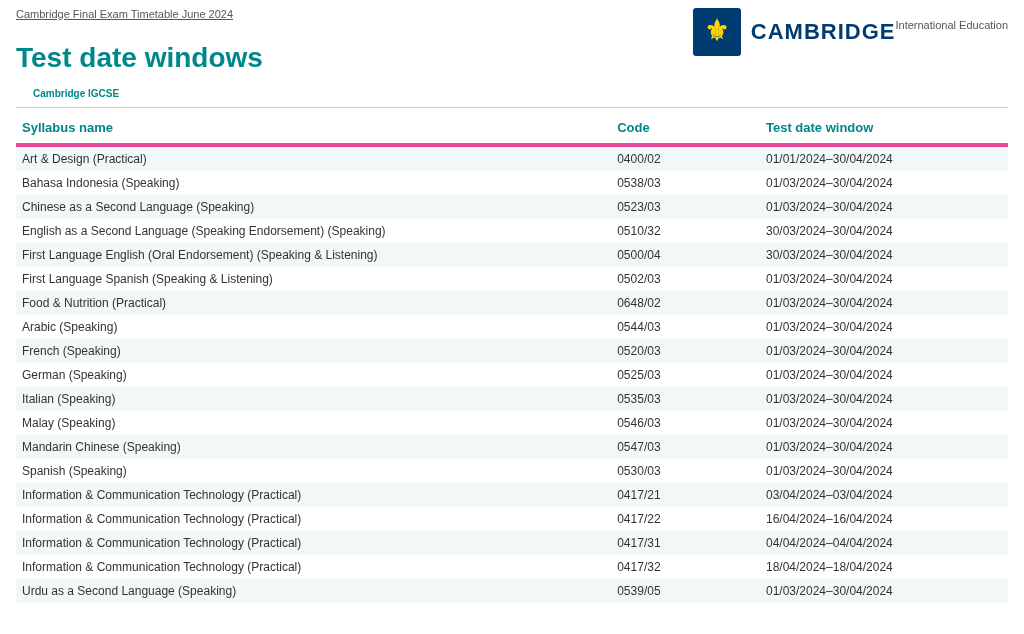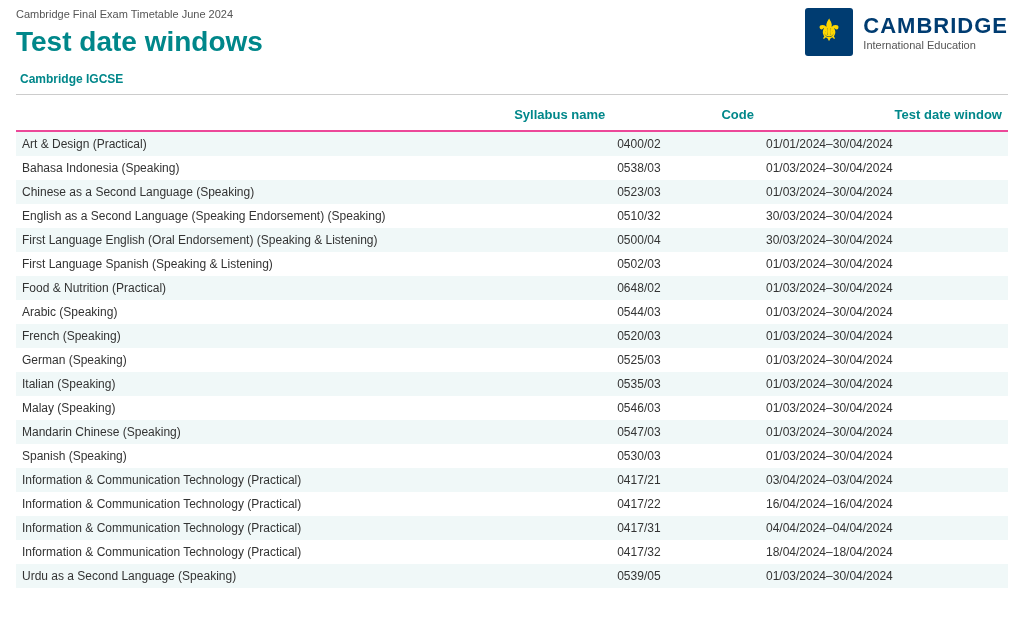--- a/index.html
+++ b/index.html
@@ -22,78 +22,78 @@
       justify-content: space-between;
       align-items: flex-start;
     }
     .top-bar-left {
       display: flex;
       flex-direction: column;
     }
     .top-bar-subtitle {
       font-size: 11px;
       color: #555;
-      margin-bottom: 4px;
+      margin-bottom: 20px;
+      text-decoration: underline;
     }
     .page-title {
       font-size: 28px;
       color: #00878A;
       font-weight: bold;
       margin-top: 2px;
     }
     .logo-area {
       display: flex;
       align-items: center;
       gap: 10px;
     }
     .logo-crest {
       width: 48px;
       height: 48px;
     }
     .logo-text {
       display: flex;
-      flex-direction: column;
       align-items: flex-start;
     }
     .logo-cambridge {
       font-size: 22px;
       font-weight: bold;
       color: #003C71;
       letter-spacing: 1px;
     }
     .logo-international {
       font-size: 11px;
       color: #555;
     }
     .section-title {
-      padding: 10px 16px 4px 20px;
-      font-size: 12px;
+      padding: 10px 16px 4px 33px;
+      font-size: 10px;
       font-weight: bold;
       color: #00878A;
     }
     .divider {
       border: none;
       border-top: 1px solid #ccc;
       margin: 4px 16px 0 16px;
     }
     .table-container {
       padding: 0 16px 16px 16px;
     }
     table {
       width: 100%;
       border-collapse: collapse;
       margin-top: 4px;
     }
     thead tr th {
-      text-align: right;
+      text-align: left;
       padding: 8px 6px;
       color: #00878A;
       font-size: 13px;
       font-weight: bold;
-      border-bottom: 2px solid #ec4899;
+      border-bottom: 4px solid #ec4899;
     }
     tbody tr:nth-child(odd) {
       background: #f0f8f8;
     }
     tbody tr:nth-child(even) {
       background: #fff;
     }
     tbody tr td {
       padding: 5px 6px;
       font-size: 12px;

